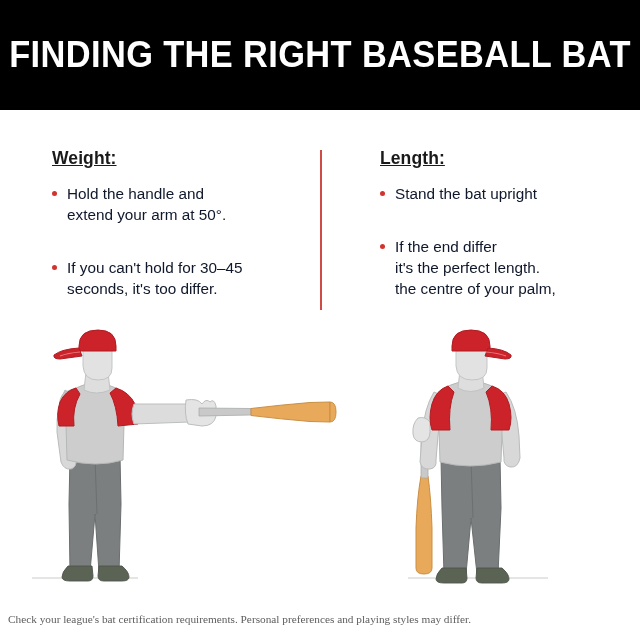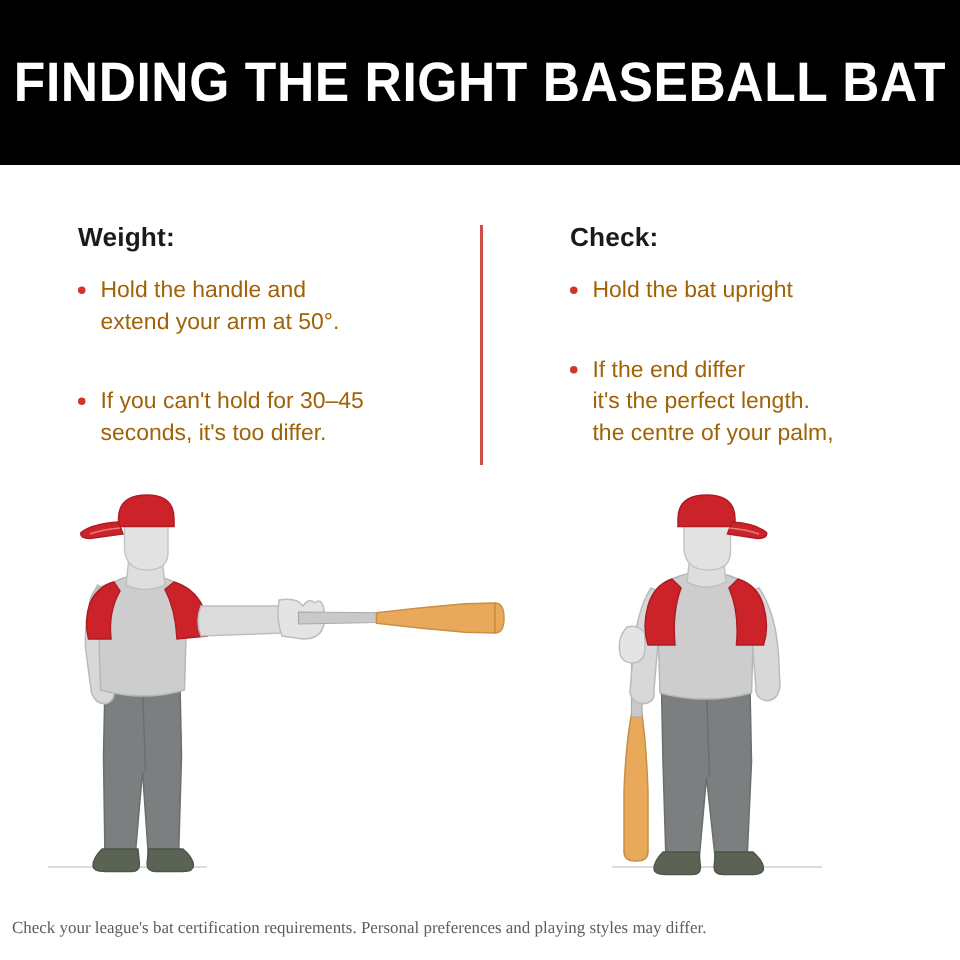--- a/index.html
+++ b/index.html
@@ -56,33 +56,34 @@
   }
   .col-left  { left: 52px;  width: 250px; }
   .col-right { left: 380px; width: 230px; }
 
   .col-heading {
     font-size: 17.5px;
     font-weight: bold;
     color: #1a1a1a;
     margin: 0 0 14px 0;
     letter-spacing: 0.1px;
+    text-decoration: underline;
   }
   .bullet-list {
     list-style: none;
     margin: 0;
     padding: 0;
   }
   .bullet-item {
     position: relative;
     padding-left: 15px;
     margin-bottom: 17px;
     font-size: 15.3px;
     line-height: 21px;
-    color: #a16207;
+    color: #0f172a;
   }
   .bullet-item:last-child { margin-bottom: 0; margin-top: 32px; }
   .bullet-dot {
     position: absolute;
     left: 0;
     top: 8px;
     width: 5px;
     height: 5px;
     border-radius: 50%;
     background: #d1332e;
@@ -147,25 +148,25 @@
         <span class="bullet-dot"></span>
         <span class="bullet-line">If you can't hold for 30–45</span>
         <span class="bullet-line">seconds, it's too differ.</span>
       </li>
     </ul>
   </div>
 
   <div class="divider"></div>
 
   <div class="col col-right">
-    <div class="col-heading">Check:</div>
+    <div class="col-heading">Length:</div>
     <ul class="bullet-list">
       <li class="bullet-item">
         <span class="bullet-dot"></span>
-        <span class="bullet-line">Hold the bat upright</span>
+        <span class="bullet-line">Stand the bat upright</span>
       </li>
       <li class="bullet-item">
         <span class="bullet-dot"></span>
         <span class="bullet-line">If the end differ</span>
         <span class="bullet-line">it's the perfect length.</span>
         <span class="bullet-line">the centre of your palm,</span>
       </li>
     </ul>
   </div>
 

